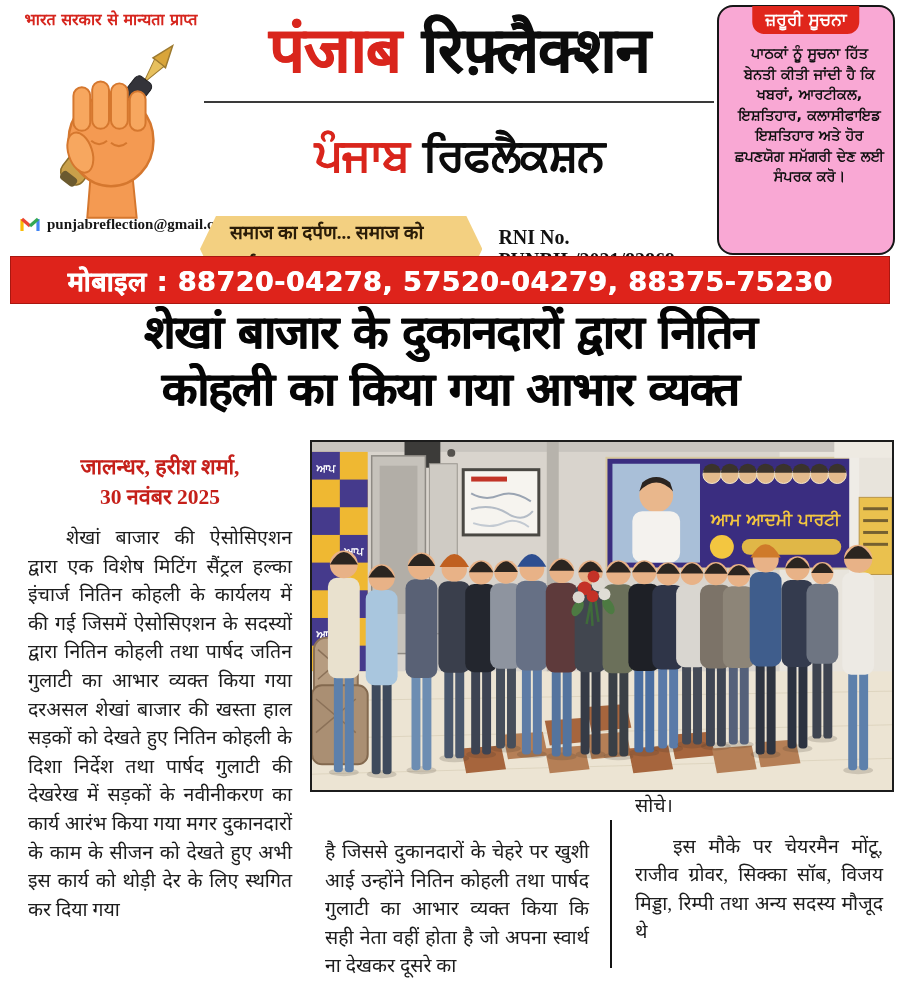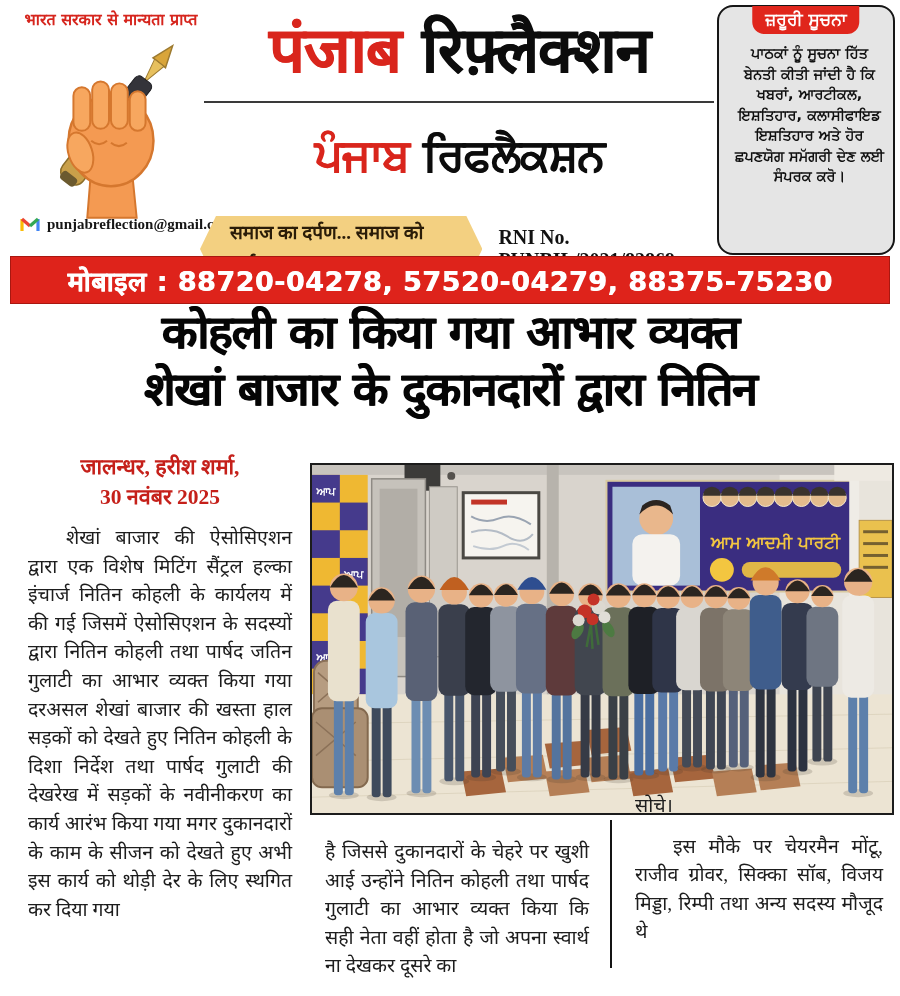--- a/index.html
+++ b/index.html
@@ -19,21 +19,21 @@
   .m-line .red{color:#d9251c;text-shadow:0.8px 0 0 #d9251c;}
   .m-line .blk{color:#0c0c0c;}
   .m1{font-size:63px;line-height:98px;}
   .m-rule{height:0;border-top:2px solid #3a3a3a;margin:1px 6px 0 6px;}
   .m2{font-size:44px;line-height:104px;}
   .tag-row{position:absolute;left:200px;top:216px;width:522px;display:flex;align-items:center;justify-content:flex-start;gap:16px;}
   .ribbon{background:#f3d081;color:#2a1c08;font-weight:bold;font-size:19px;line-height:32px;
           padding:1px 30px;clip-path:polygon(16px 0,calc(100% - 16px) 0,100% 50%,calc(100% - 16px) 100%,16px 100%,0 50%);}
   .rni{font-weight:bold;font-size:20px;color:#111;}
   
-  .notice{position:absolute;right:5px;top:5px;width:174px;height:246px;border:2.5px solid #161616;border-radius:16px;background:#e5e5e5;}
+  .notice{position:absolute;right:5px;top:5px;width:174px;height:246px;border:2.5px solid #161616;border-radius:16px;background:#f9a8d4;}
   .notice-head{position:absolute;left:50%;top:-1px;transform:translateX(-50%);background:#e0261c;color:#fff;
                font-family:"DejaVu Sans","Liberation Sans",sans-serif;font-weight:bold;font-size:17px;
                padding:3px 13px 5px 13px;border-radius:0 0 12px 12px;border-top:none;white-space:nowrap;}
   .notice-body{padding:36px 7px 4px 14px;text-align:center;font-weight:bold;font-size:14.5px;line-height:20.5px;color:#101010;
                font-family:"DejaVu Sans","Liberation Sans",sans-serif;}
   
   .mobile-strip{position:absolute;left:10px;right:10px;top:256px;height:46px;background:#de231b;border:1px solid #a91710;
                 color:#ffffff;display:flex;align-items:center;justify-content:center;
                 font-family:"DejaVu Sans","Liberation Sans",sans-serif;font-weight:bold;font-size:27px;letter-spacing:.5px;
                 text-shadow:.6px 0 0 #fff;}
@@ -44,21 +44,21 @@
   
   .col{position:absolute;font-size:19.5px;line-height:28.6px;color:#1d1d1d;text-align:justify;}
   .col p{margin:12px;}
   .indent{text-indent:38px;}
   .col-left{left:16px;top:452px;width:288px;}
   .byline{color:#c5201a;font-weight:bold;font-size:21.5px;line-height:30px;text-align:center;margin-bottom:5px;}
   .col-mid{left:313px;top:826px;width:288px;}
   .col-right{left:623px;top:780px;width:272px;}
   .col-divider{position:absolute;left:610px;top:820px;width:2px;height:148px;background:#141414;}
   
-  .photo{position:absolute;left:310px;top:463px;width:584px;height:352px;border:2px solid #1c1c1c;box-sizing:border-box;background:#ddd8d1;text-align:center;}
+  .photo{position:absolute;left:310px;top:440px;width:584px;height:352px;border:2px solid #1c1c1c;box-sizing:border-box;background:#ddd8d1;text-align:center;}
   .photo svg{display:block;width:100%;height:100%;}
   .svgtxt{font-family:"DejaVu Sans","Liberation Sans",sans-serif;font-weight:bold;}
 </style>
 </head>
 <body>
 
 <div class="page">
 
   <div class="accred">भारत सरकार से मान्यता प्राप्त</div>
 
@@ -113,22 +113,22 @@
   </div>
 
   <div class="notice">
     <div class="notice-head">ਜ਼ਰੂਰੀ ਸੂਚਨਾ</div>
     <div class="notice-body">ਪਾਠਕਾਂ ਨੂੰ ਸੂਚਨਾ ਹਿੱਤ ਬੇਨਤੀ ਕੀਤੀ ਜਾਂਦੀ ਹੈ ਕਿ ਖਬਰਾਂ, ਆਰਟੀਕਲ, ਇਸ਼ਤਿਹਾਰ, ਕਲਾਸੀਫਾਇਡ ਇਸ਼ਤਿਹਾਰ ਅਤੇ ਹੋਰ ਛਪਣਯੋਗ ਸਮੱਗਰੀ ਦੇਣ ਲਈ ਸੰਪਰਕ ਕਰੋ।</div>
   </div>
 
   <div class="mobile-strip">मोबाइल : 88720-04278, 57520-04279, 88375-75230</div>
 
   <div class="headline">
+    <div>शेखां बाजार के दुकानदारों द्वारा नितिन</div>
     <div>कोहली का किया गया आभार व्यक्त</div>
-    <div>शेखां बाजार के दुकानदारों द्वारा नितिन</div>
   </div>
 
   <div class="col col-left">
     <div class="byline">
       <div>जालन्धर, हरीश शर्मा,</div>
       <div>30  नवंबर 2025</div>
     </div>
     <p class="indent">शेखां बाजार की ऐसोसिएशन द्वारा एक विशेष मिटिंग सैंट्रल हल्का इंचार्ज नितिन कोहली के कार्यलय में की गई जिसमें ऐसोसिएशन के सदस्यों द्वारा नितिन कोहली तथा पार्षद जतिन गुलाटी का आभार व्यक्त किया गया दरअसल शेखां बाजार की खस्ता हाल सड़कों को देखते हुए नितिन कोहली के दिशा निर्देश तथा पार्षद गुलाटी की देखरेख में सड़कों के नवीनीकरण का कार्य आरंभ किया गया मगर दुकानदारों के काम के सीजन को देखते हुए अभी इस कार्य को थोड़ी देर के लिए स्थगित कर दिया गया</p>
   </div>
 

